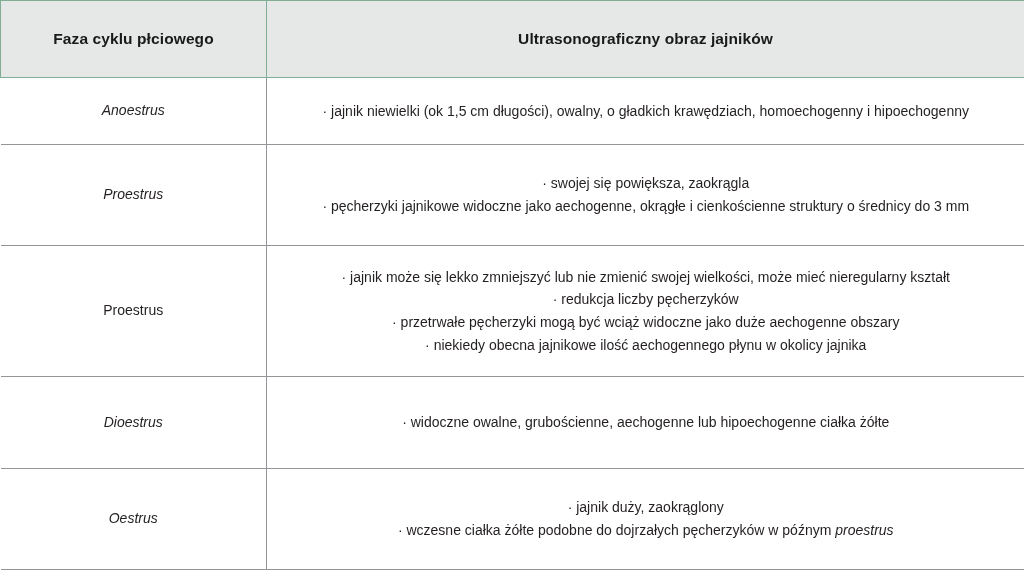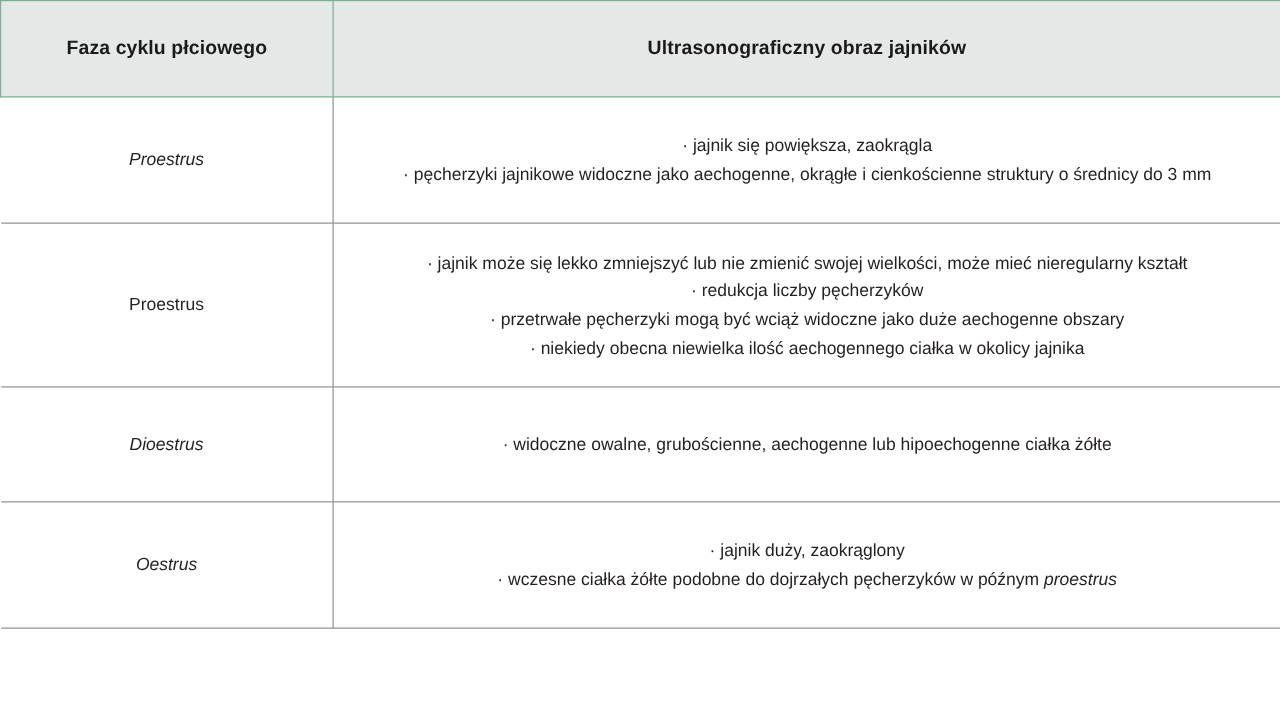--- a/index.html
+++ b/index.html
@@ -106,43 +106,53 @@
 <div class="table-wrap">
   <table class="phase-table">
     <thead>
       <tr class="header-row">
         <th class="col-phase">Faza cyklu płciowego</th>
         <th class="col-image">Ultrasonograficzny obraz jajników</th>
       </tr>
     </thead>
     <tbody>
 
+      <tr class="data-row row-anoestrus">
+        <td class="cell-phase">
+          <span class="phase-name is-italic">Anoestrus</span>
+        </td>
+        <td class="cell-image">
+          <span class="desc-lines">
+            <span class="desc-line">· jajnik niewielki (ok 1,5 cm długości), owalny, o gładkich krawędziach, homoechogenny i hipoechogenny</span>
+          </span>
+        </td>
+      </tr>
 
       <tr class="data-row row-proestrus">
         <td class="cell-phase">
           <span class="phase-name is-italic">Proestrus</span>
         </td>
         <td class="cell-image">
           <span class="desc-lines">
-            <span class="desc-line">· jajnik się powiększa, zaokrągla</span>
+            <span class="desc-line">· swojej się powiększa, zaokrągla</span>
             <span class="desc-line">· pęcherzyki jajnikowe widoczne jako aechogenne, okrągłe i cienkościenne struktury o średnicy do 3 mm</span>
           </span>
         </td>
       </tr>
 
       <tr class="data-row row-owulacja">
         <td class="cell-phase">
           <span class="phase-name">Proestrus</span>
         </td>
         <td class="cell-image">
           <span class="desc-lines">
             <span class="desc-line">· jajnik może się lekko zmniejszyć lub nie zmienić swojej wielkości, może mieć nieregularny kształt</span>
             <span class="desc-line">· redukcja liczby pęcherzyków</span>
             <span class="desc-line">· przetrwałe pęcherzyki mogą być wciąż widoczne jako duże aechogenne obszary</span>
-            <span class="desc-line">· niekiedy obecna niewielka ilość aechogennego ciałka w okolicy jajnika</span>
+            <span class="desc-line">· niekiedy obecna jajnikowe ilość aechogennego płynu w okolicy jajnika</span>
           </span>
         </td>
       </tr>
 
       <tr class="data-row row-dioestrus">
         <td class="cell-phase">
           <span class="phase-name is-italic">Dioestrus</span>
         </td>
         <td class="cell-image">
           <span class="desc-lines">

